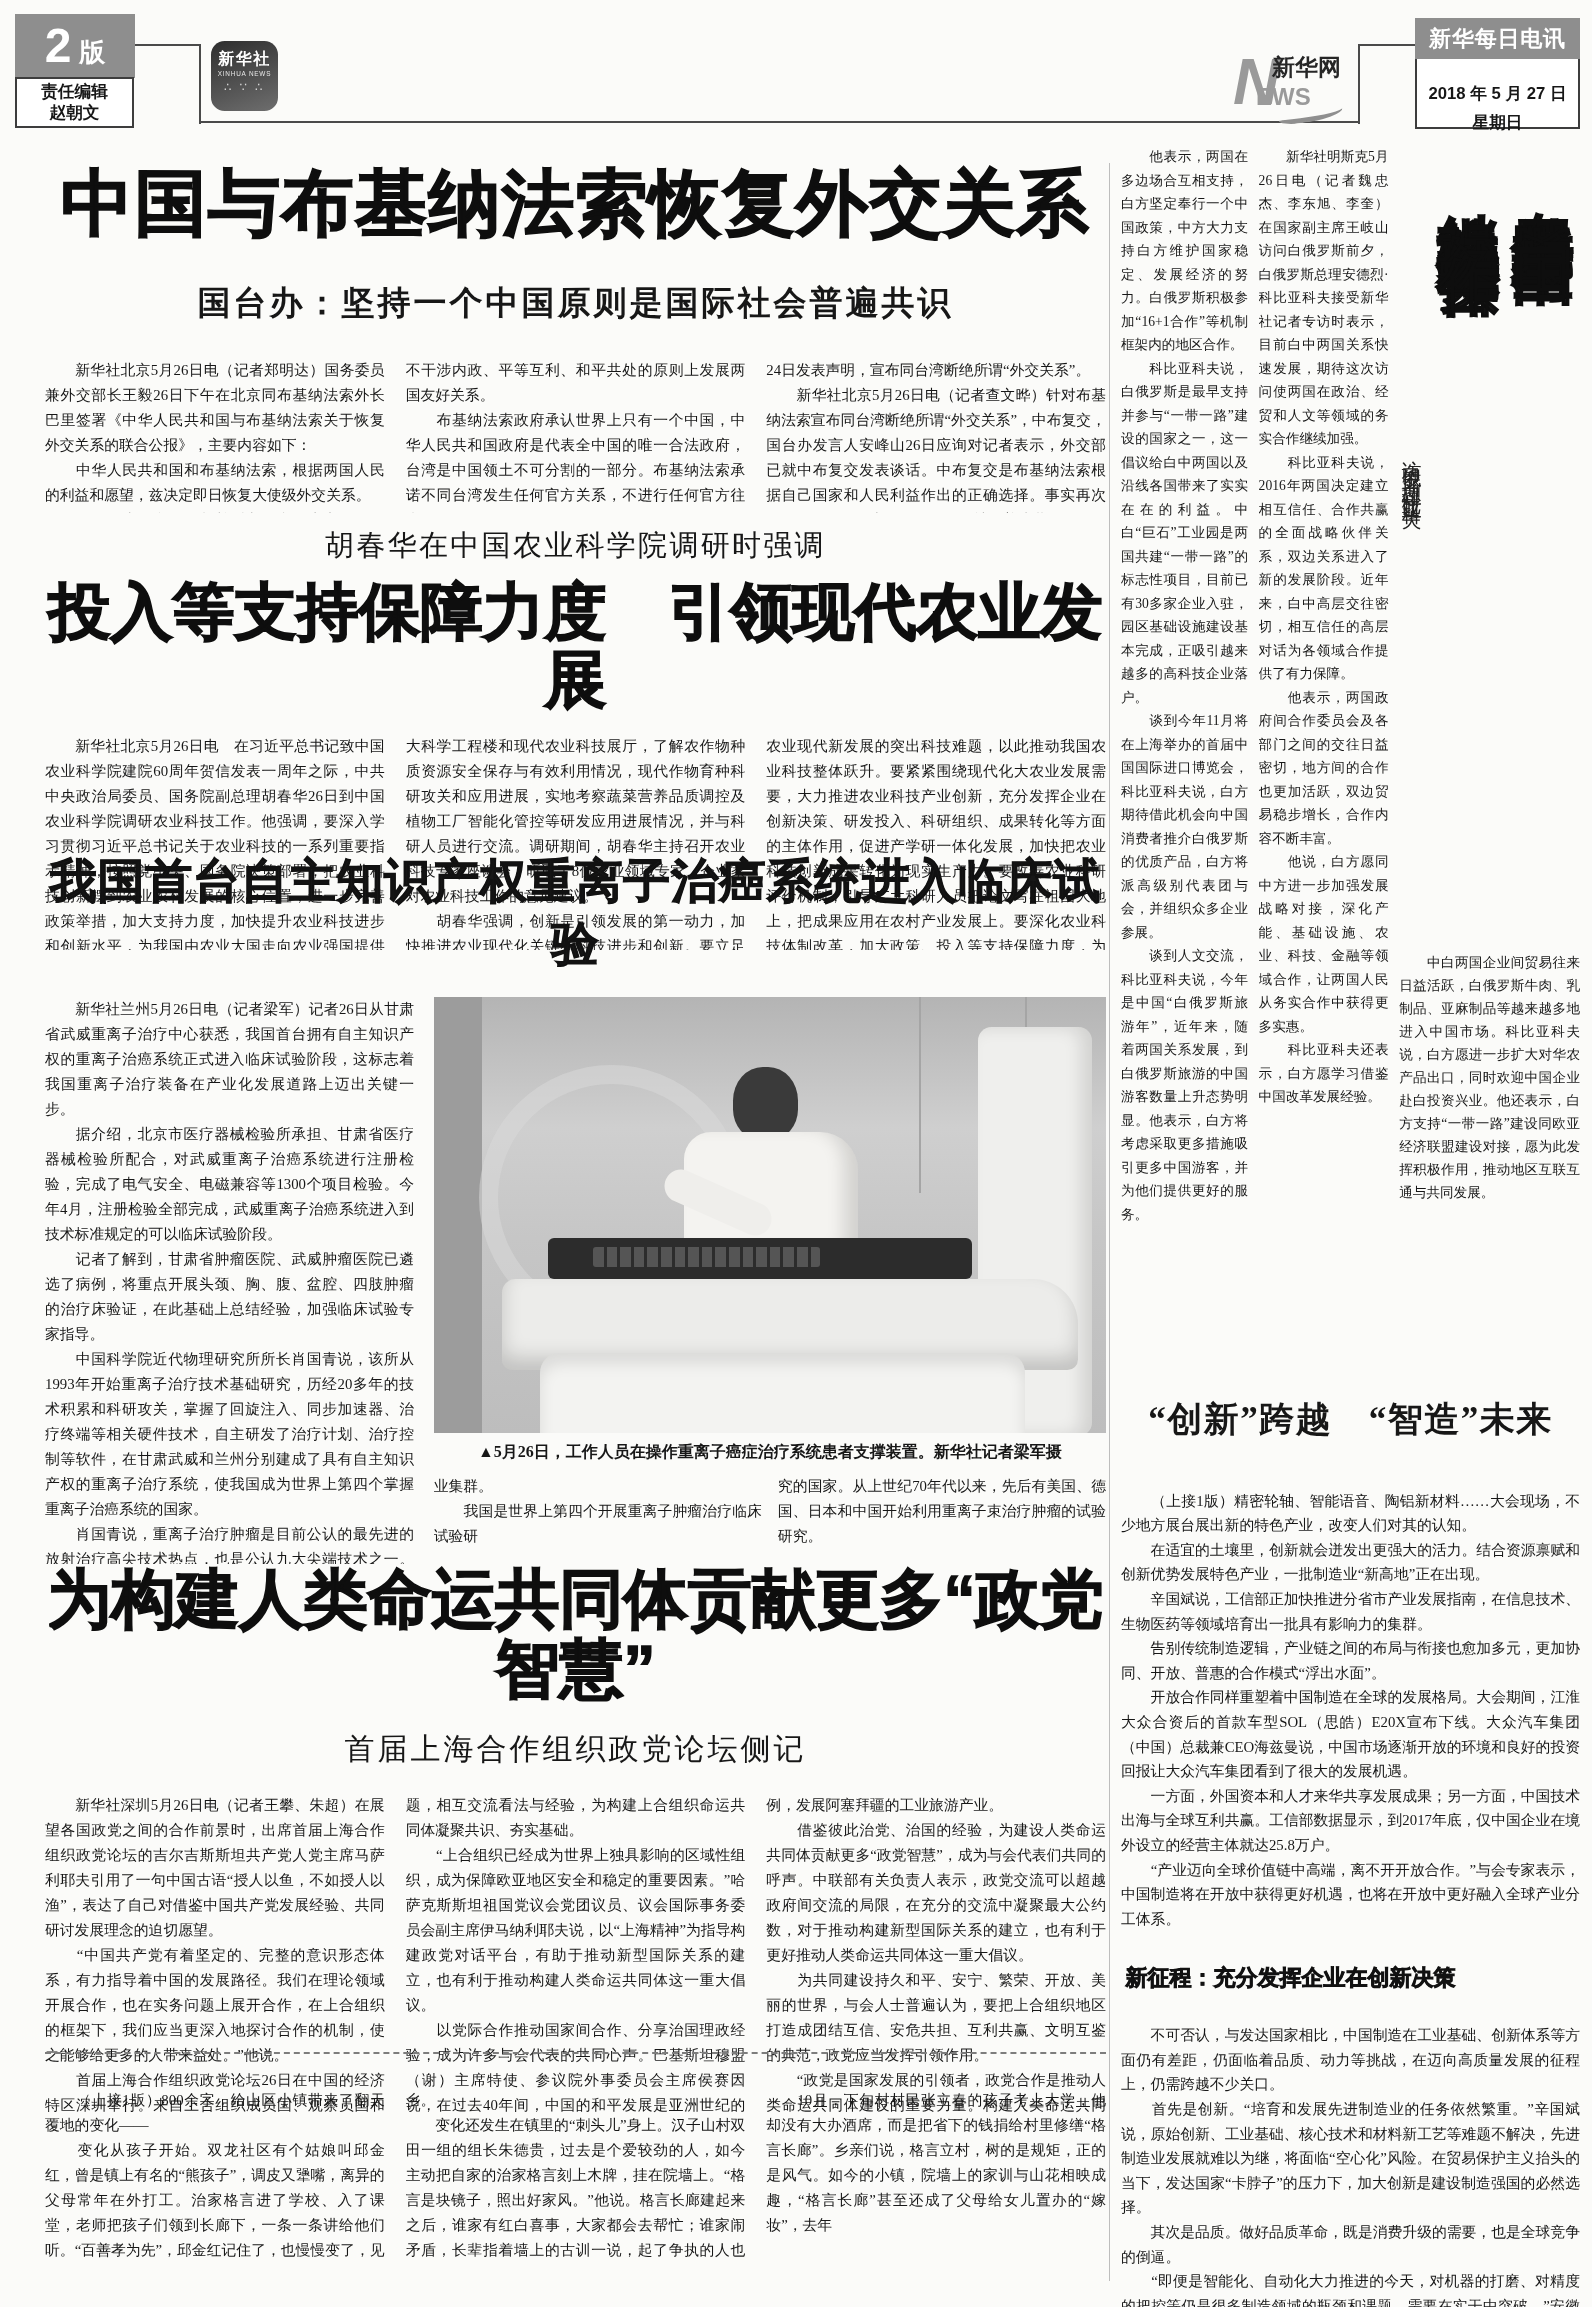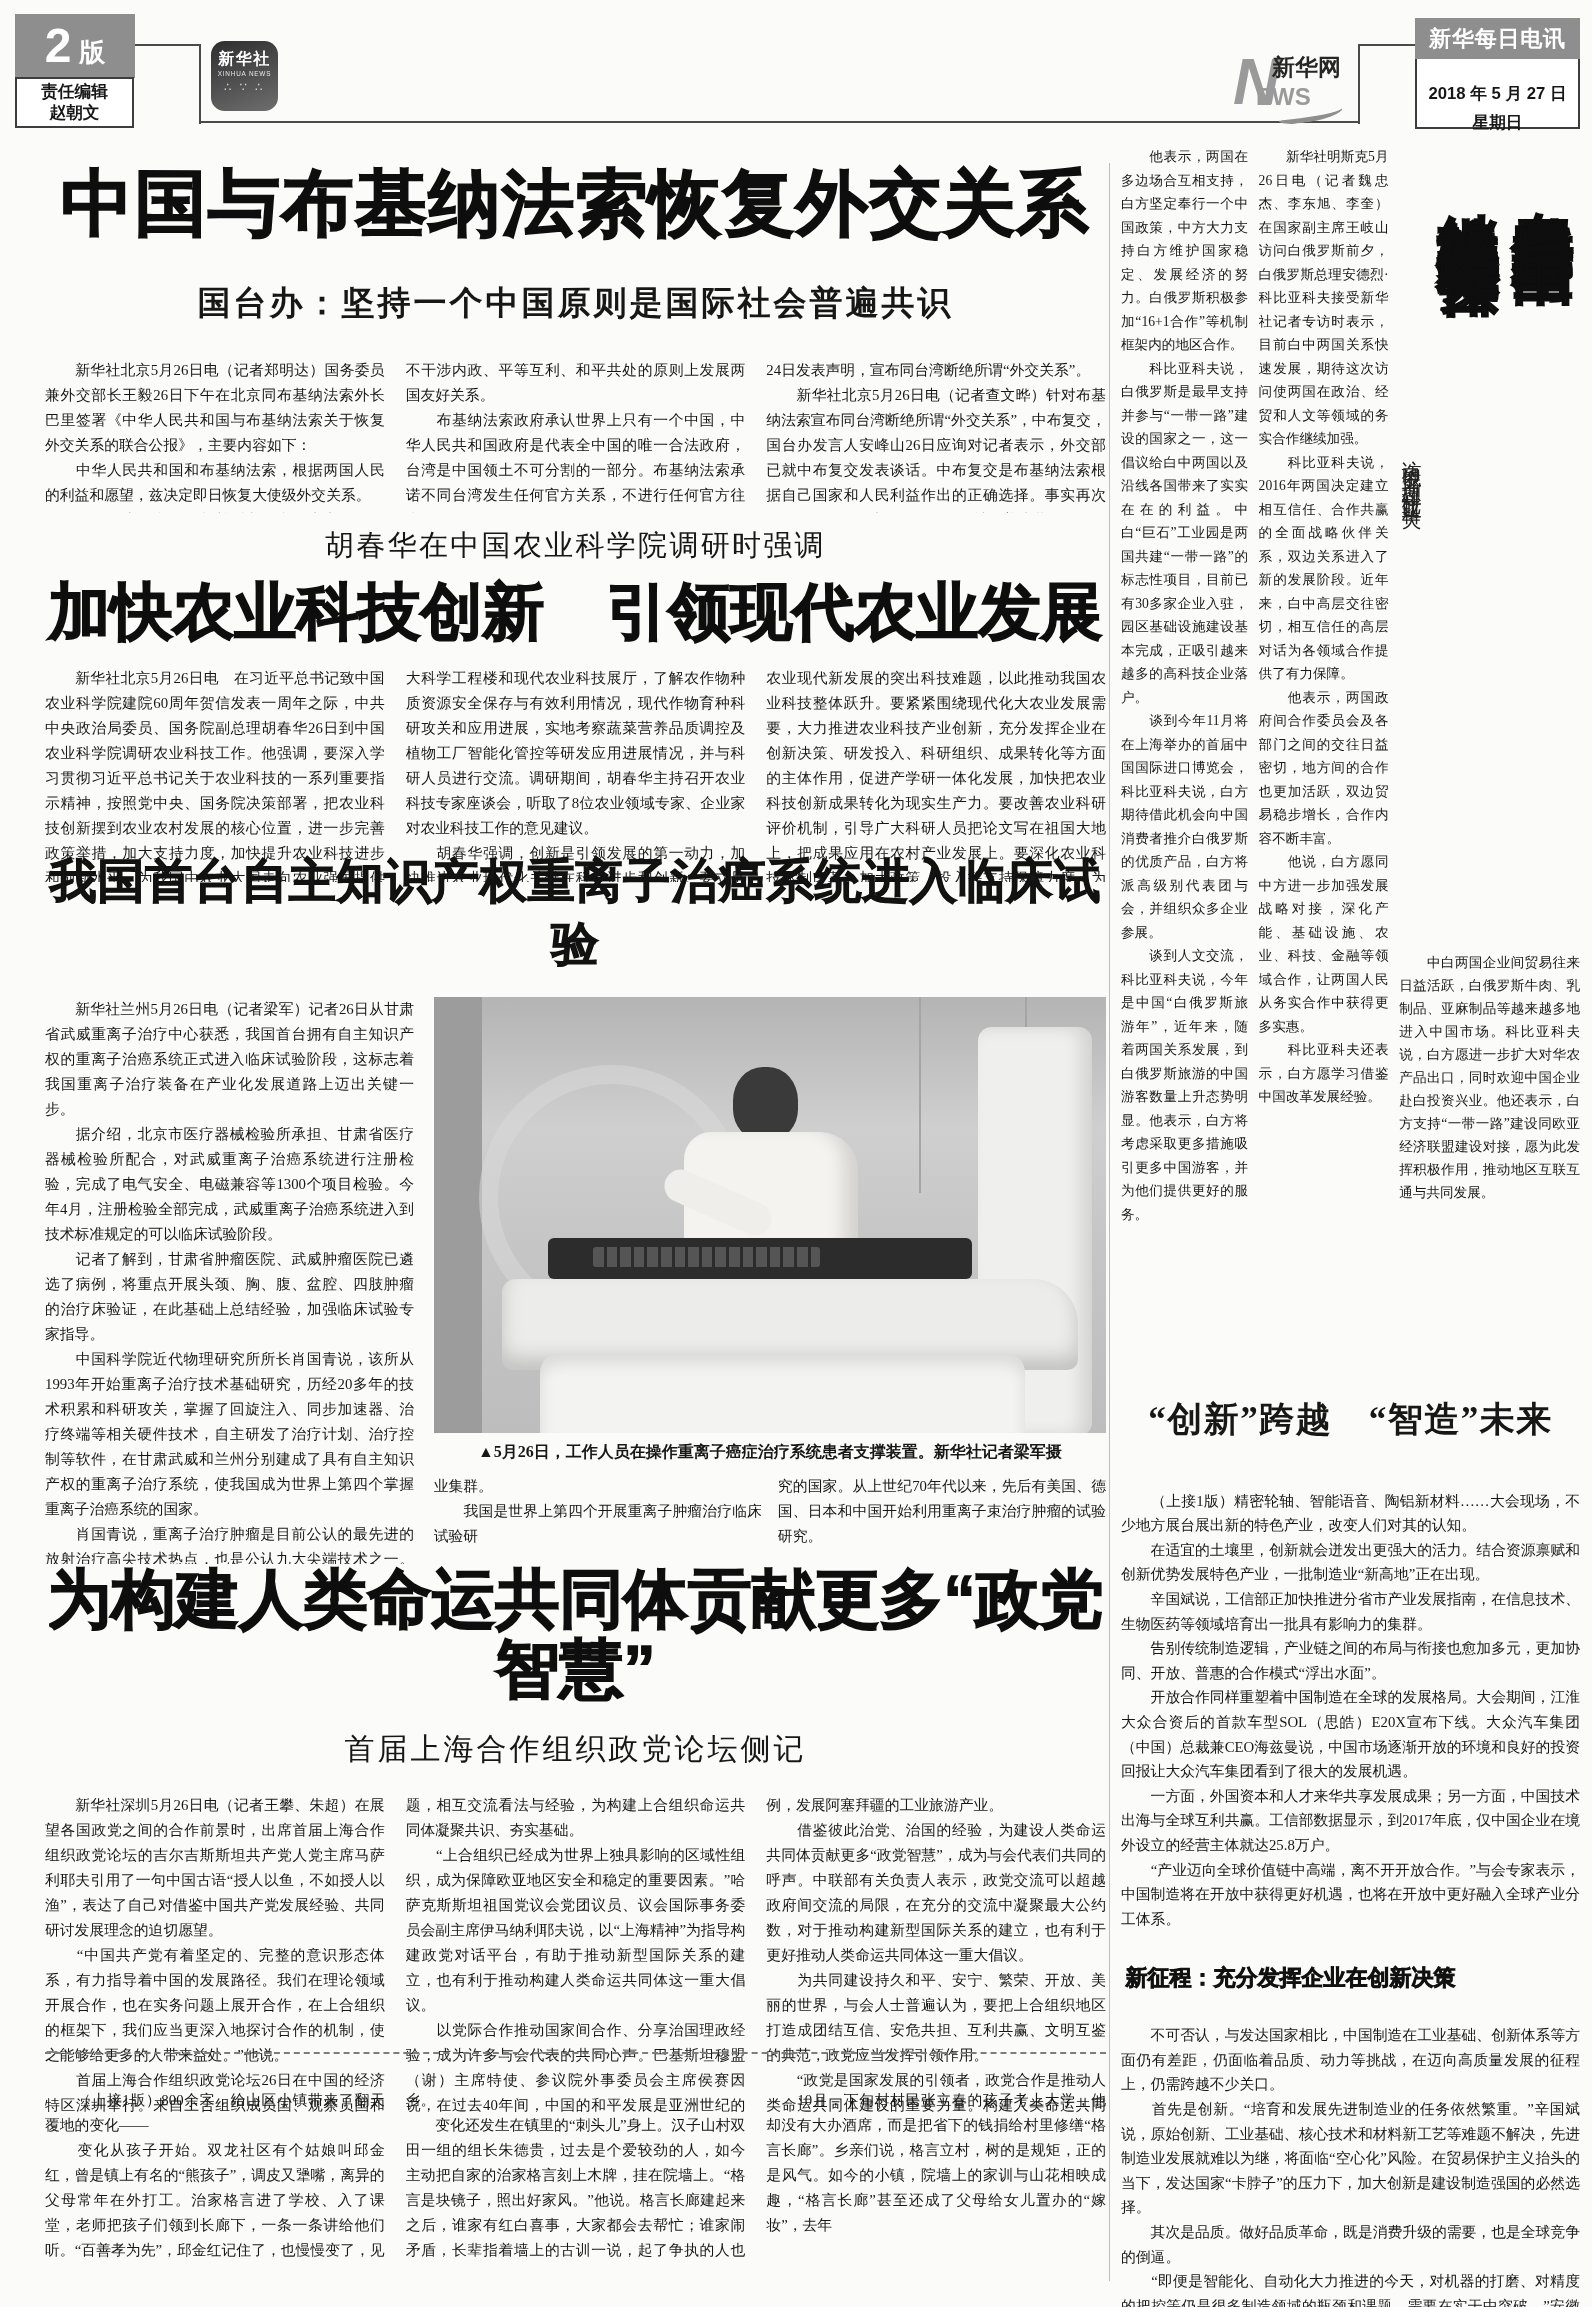--- a/index.html
+++ b/index.html
@@ -161,21 +161,21 @@
       <div class="col">不干涉内政、平等互利、和平共处的原则上发展两国友好关系。
 　　布基纳法索政府承认世界上只有一个中国，中华人民共和国政府是代表全中国的唯一合法政府，台湾是中国领土不可分割的一部分。布基纳法索承诺不同台湾发生任何官方关系，不进行任何官方往来。
 　　中布复交公报在北京签署前，布基纳法索政府于5月</div>
       <div class="col">24日发表声明，宣布同台湾断绝所谓“外交关系”。
 　　新华社北京5月26日电（记者查文晔）针对布基纳法索宣布同台湾断绝所谓“外交关系”，中布复交，国台办发言人安峰山26日应询对记者表示，外交部已就中布复交发表谈话。中布复交是布基纳法索根据自己国家和人民利益作出的正确选择。事实再次证明，坚持一个中国原则是国际社会普遍共识。</div>
     </div>
   </div>
 
   <div class="abs a2">
     <div class="a2-kicker center">胡春华在中国农业科学院调研时强调</div>
-    <div class="a2-h1 heavy center">加快农业科技创新　引领现代农业发展</div>
+    <div class="a2-h1 heavy center">投入等支持保障力度　引领现代农业发展</div>
     <div class="cols a2-cols">
       <div class="col">　　新华社北京5月26日电　在习近平总书记致中国农业科学院建院60周年贺信发表一周年之际，中共中央政治局委员、国务院副总理胡春华26日到中国农业科学院调研农业科技工作。他强调，要深入学习贯彻习近平总书记关于农业科技的一系列重要指示精神，按照党中央、国务院决策部署，把农业科技创新摆到农业农村发展的核心位置，进一步完善政策举措，加大支持力度，加快提升农业科技进步和创新水平，为我国由农业大国走向农业强国提供坚实科技支撑。
 　　胡春华先后到中国农业科学院国家作物种质资源库、重</div>
       <div class="col">大科学工程楼和现代农业科技展厅，了解农作物种质资源安全保存与有效利用情况，现代作物育种科研攻关和应用进展，实地考察蔬菜营养品质调控及植物工厂智能化管控等研发应用进展情况，并与科研人员进行交流。调研期间，胡春华主持召开农业科技专家座谈会，听取了8位农业领域专家、企业家对农业科技工作的意见建议。
 　　胡春华强调，创新是引领发展的第一动力，加快推进农业现代化关键在科技进步和创新。要立足我国国情农情，遵循农业科技规律，找准农业科技的主攻方向和突破口，着力破解制约</div>
       <div class="col">农业现代新发展的突出科技难题，以此推动我国农业科技整体跃升。要紧紧围绕现代化大农业发展需要，大力推进农业科技产业创新，充分发挥企业在创新决策、研发投入、科研组织、成果转化等方面的主体作用，促进产学研一体化发展，加快把农业科技创新成果转化为现实生产力。要改善农业科研评价机制，引导广大科研人员把论文写在祖国大地上，把成果应用在农村产业发展上。要深化农业科技体制改革，加大政策、投入等支持保障力度，为加快农业科技创新营造良好环境和条件。</div>
     </div>
   </div>
 
   <div class="abs a3">

